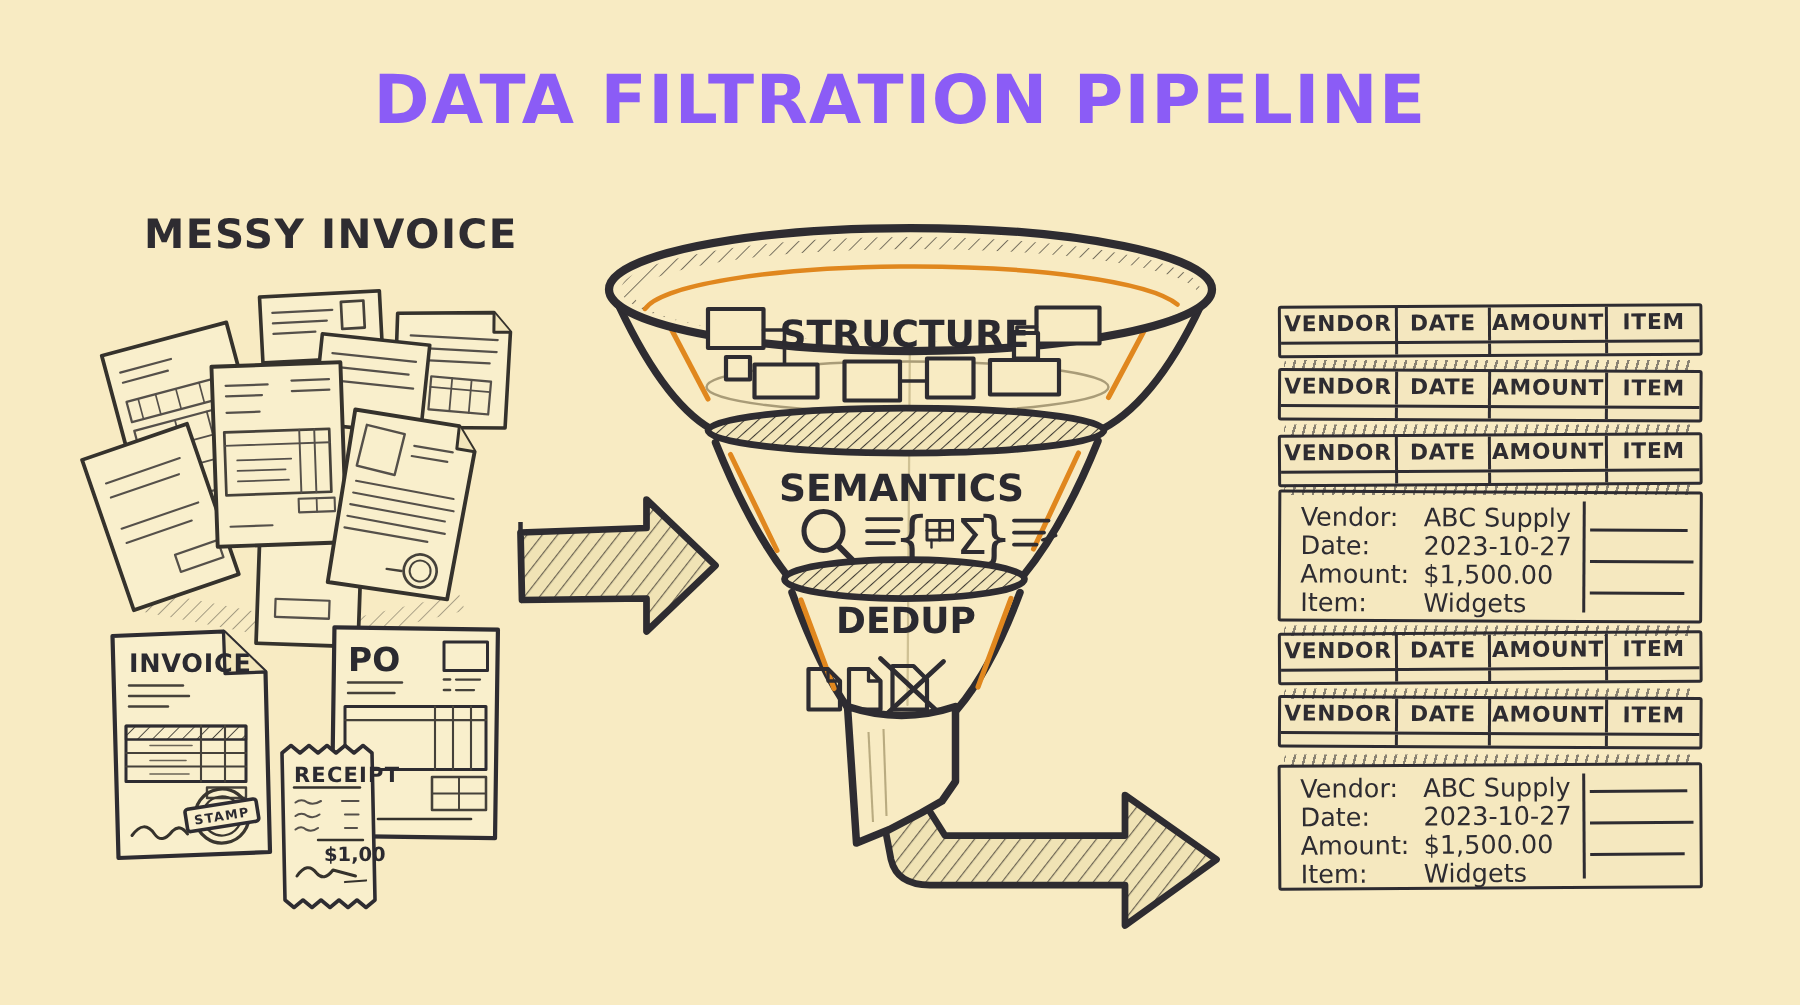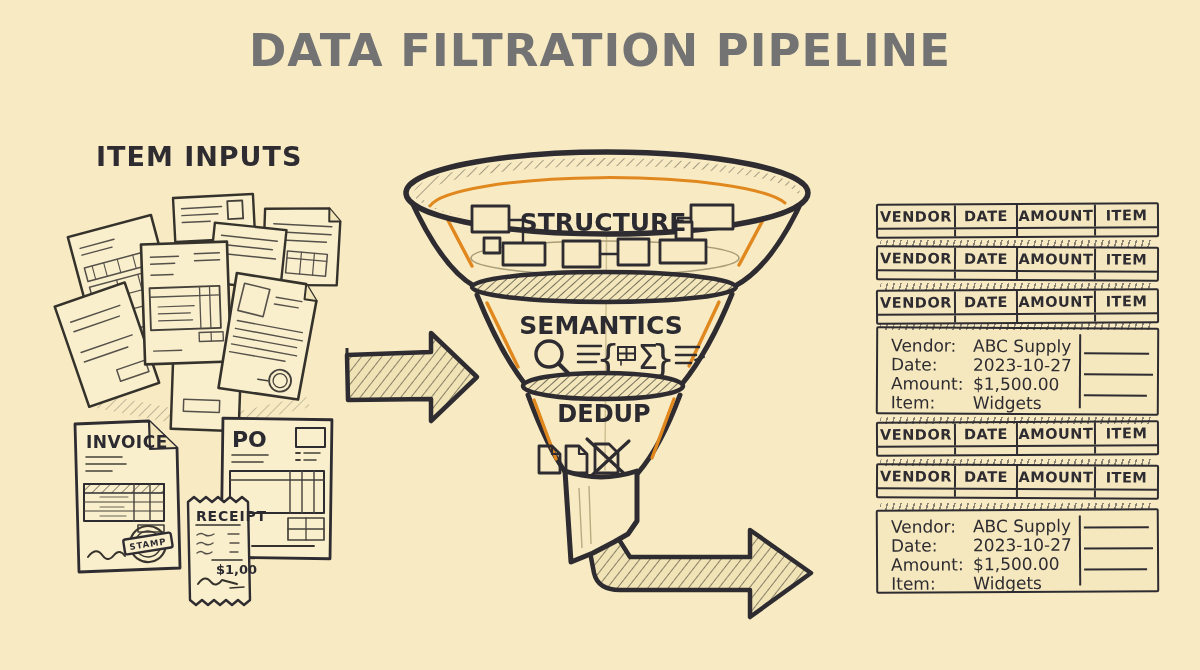--- a/index.html
+++ b/index.html
@@ -4,32 +4,32 @@
 <style>
   html,body{margin:0;padding:0;background:#e9e2cc;}
   .canvas{
     position:relative;width:1200px;height:670px;overflow:hidden;
     background:#f8ebc3;
     font-family:"DejaVu Sans", "Liberation Sans", sans-serif;
     color:#2e2c31;
   }
   .art{position:absolute;left:0;top:0;}
   .title{
-    position:absolute;top:24px;left:0;width:100%;text-align:center;
-    font-size:45px;font-weight:700;letter-spacing:1px;color:#737373;
+    position:absolute;top:40px;left:0;width:100%;text-align:center;
+    font-size:45px;font-weight:700;letter-spacing:1px;color:#8b5cf6;
   }
   .messy-heading{
     position:absolute;left:96px;top:141px;
     font-size:27px;font-weight:700;letter-spacing:1px;
   }
   .clean-heading{
     position:absolute;left:852px;top:139px;width:283px;text-align:center;
     font-size:28px;font-weight:700;letter-spacing:1px;
   }
-  .erp{position:absolute;left:852px;top:203px;width:283px;height:400px;margin-left:24px;}
+  .erp{position:absolute;left:852px;top:203px;width:283px;height:400px;}
   .hdr-table{
     position:absolute;left:0;width:283px;box-sizing:border-box;
     border:2.6px solid #2e2c31;border-radius:2px;background:rgba(60,50,20,0.02);
   }
   .hdr-row{display:grid;grid-template-columns:78px 62px 78px 1fr;height:22px;}
   .hdr-row .hcell{
     display:flex;align-items:center;justify-content:center;
     font-size:14.5px;font-weight:700;letter-spacing:.5px;
     border-right:2px solid #2e2c31;overflow:hidden;
   }
@@ -337,21 +337,21 @@
                Q 598,590 594,573 L 590,552 Z" fill="url(#hta)" stroke="#2e2c31" stroke-width="4.5" stroke-linejoin="round"></path>
     </g>
     <g>
       <path d="M 565,471 L 571,562 L 593,553 L 614,542 L 628,534 L 637,521 L 637,471 Q 601,483 565,471 Z" fill="#f8ebc3" stroke="#2e2c31" stroke-width="5" stroke-linejoin="round"></path>
       <line x1="579" y1="488" x2="582" y2="548" stroke="#b9ab80" stroke-width="1.4"></line>
       <line x1="589" y1="486" x2="591" y2="544" stroke="#b9ab80" stroke-width="1.4"></line>
     </g>
   </svg>
 
   <div class="title">DATA FILTRATION PIPELINE</div>
-  <div class="messy-heading">ITEM INPUTS</div>
+  <div class="messy-heading">MESSY INVOICE</div>
 
   <div class="erp">
 
     <div class="hdr-table r-a" style="top:0;">
       <div class="hdr-row">
         <div class="hcell">VENDOR</div>
         <div class="hcell">DATE</div>
         <div class="hcell">AMOUNT</div>
         <div class="hcell">ITEM</div>
       </div>

